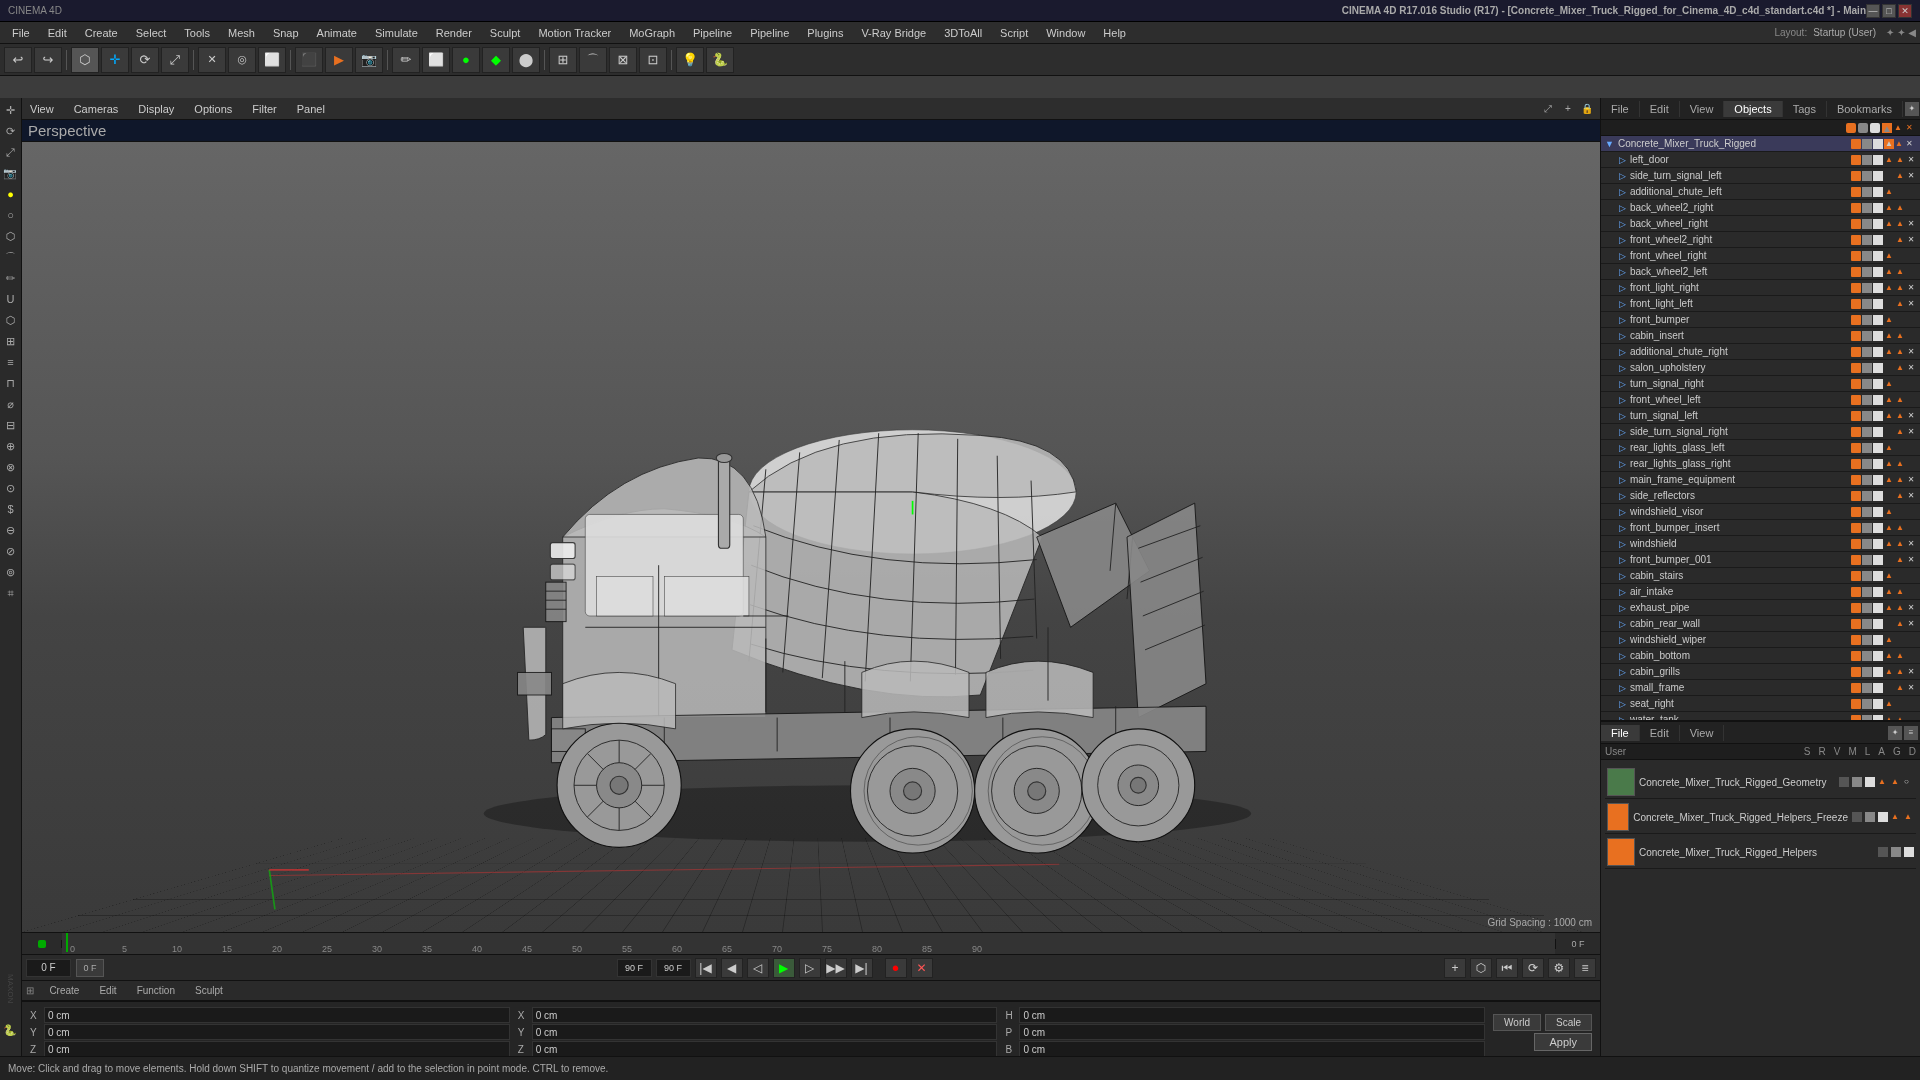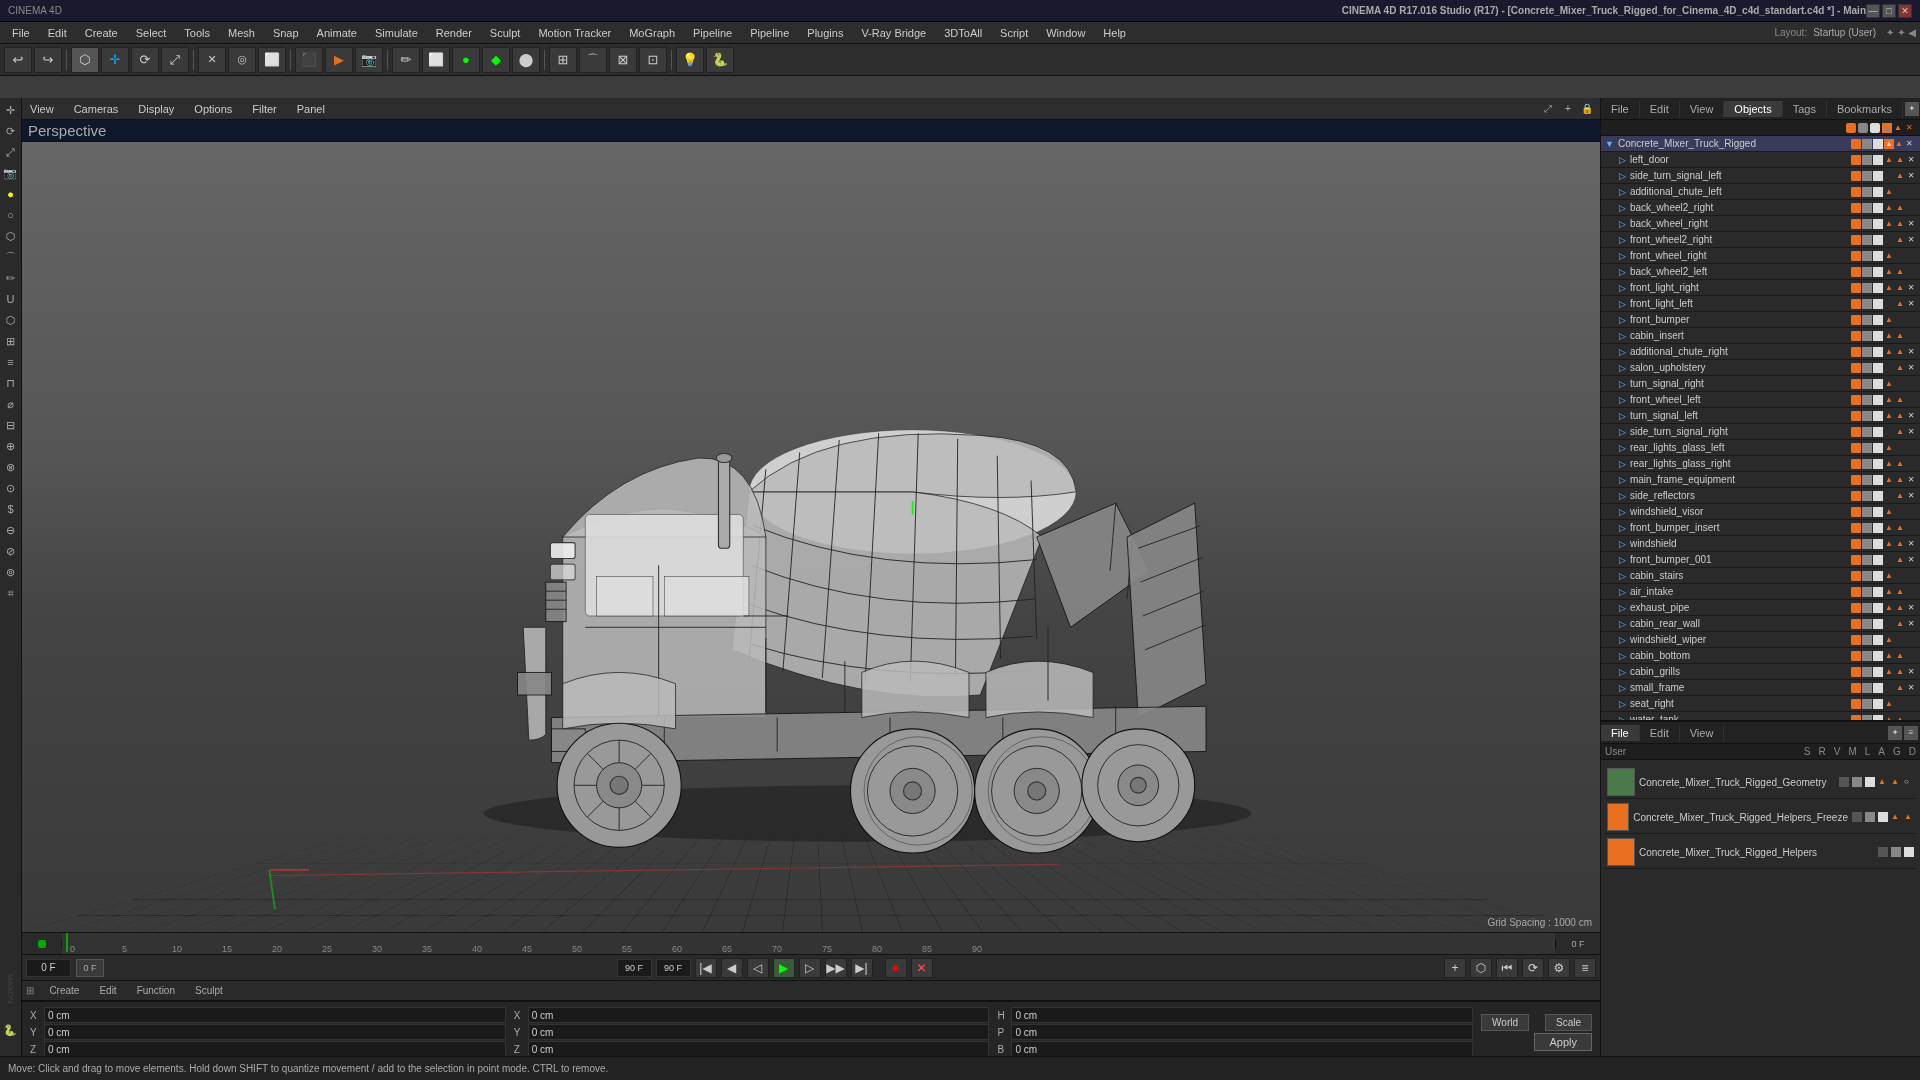--- a/index.html
+++ b/index.html
@@ -812,21 +812,21 @@
             </div>
             <div class="coord-row">
               <span class="coord-label">B</span>
               <div class="coord-field">
                   <span>0 cm</span>
                 </div>
             </div>
           </div>
 
           <div style="display:flex; flex-direction:column; gap:2px; justify-content:center; align-items:flex-start;">
-            <div style="display:flex; gap:16px;">
+            <div style="display:flex; gap:4px;">
               <div class="coord-btn">World</div>
               <div class="coord-btn">Scale</div>
             </div>
             <div style="display:flex; justify-content:flex-end; width:100%;">
               <div id="apply-btn">Apply</div>
             </div>
           </div>
         </div>
       </div>
     </div>

